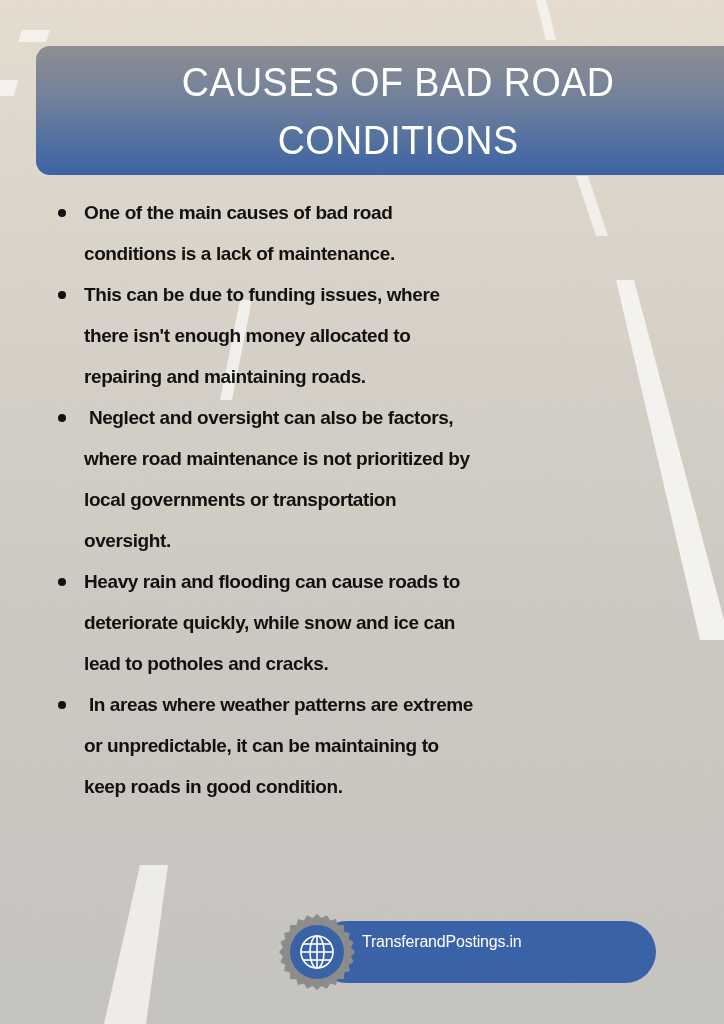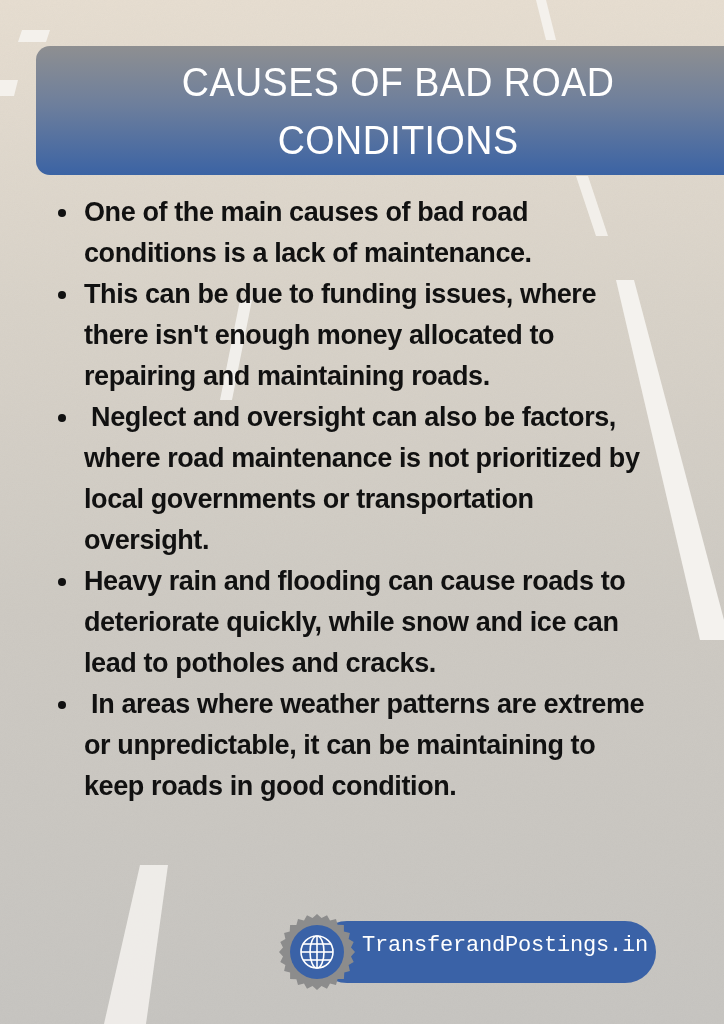--- a/index.html
+++ b/index.html
@@ -21,37 +21,37 @@
       font-family: "Liberation Sans", sans-serif;
       font-size: 40px; letter-spacing: 0.5px; line-height: 58px; font-weight: normal;
       transform: scaleX(0.94);
     }
     .bullets {
       position: absolute; left: 52px; top: 192px; width: 650px;
       margin: 0; padding: 0; list-style: none;
     }
     .bullet {
       position: relative; padding-left: 32px;
-      font-size: 27px; font-weight: bold; color: #111;
+      font-size: 19px; font-weight: bold; color: #111;
       line-height: 41px; letter-spacing: -0.4px;
     }
     .bullet .dot {
       position: absolute; left: 6px; top: 17px; width: 8px; height: 8px;
       border-radius: 50%; background: #111;
     }
     .brand {
       position: absolute; left: 276px; top: 913px; height: 78px; width: 380px;
     }
     .brand-pill {
       position: absolute; left: 40px; top: 8px; width: 340px; height: 62px;
       background: #3a62a7; border-radius: 31px;
     }
     .brand-text {
       position: absolute; left: 86px; top: 20px; color: #fff;
-      font-family: Liberation Mono, monospace; font-size: 22px; letter-spacing: -0.2px;
+      font-family: Liberation Sans, sans-serif; font-size: 16px; letter-spacing: -0.2px;
       white-space: nowrap;
     }
     .brand-badge { position: absolute; left: 2px; top: 0; width: 78px; height: 78px; }
   </style>
 </head>
 <body>
 
 <div class="bg">
   <svg width="724" height="1024" viewBox="0 0 724 1024">
     <defs>

